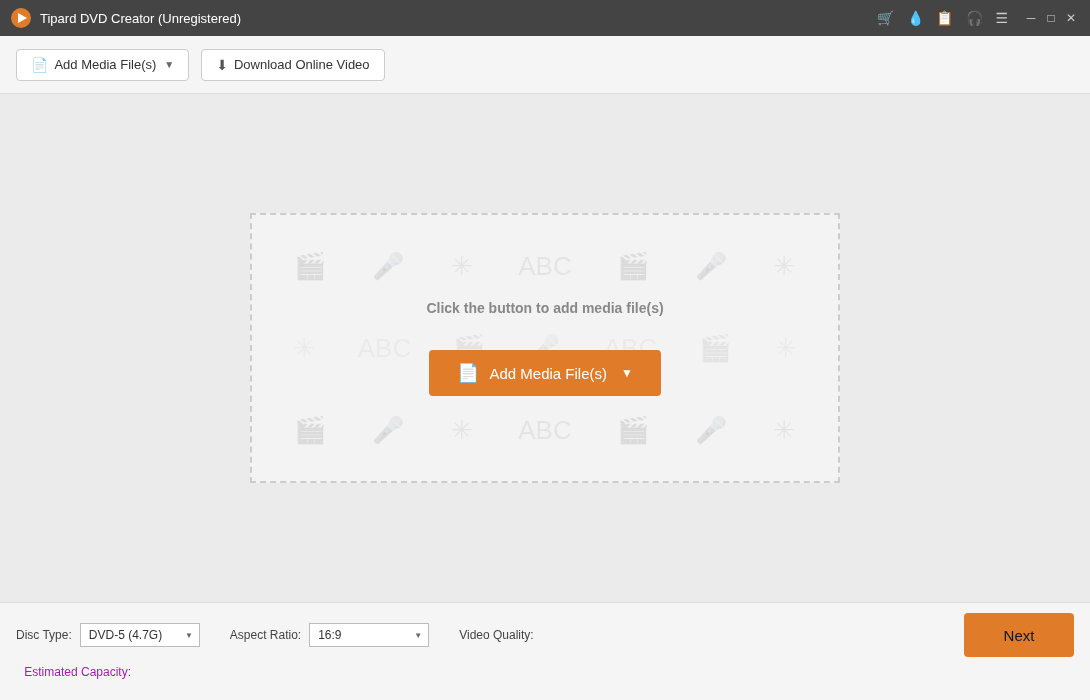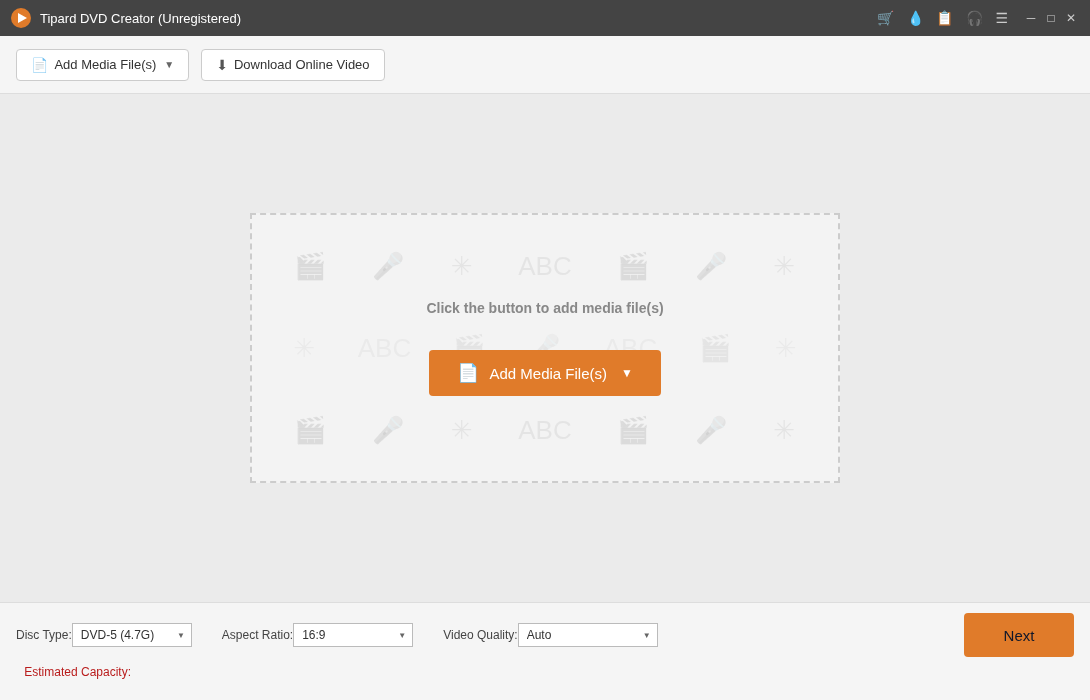--- a/index.html
+++ b/index.html
@@ -182,20 +182,21 @@
       flex-shrink: 0;
       padding: 10px 16px;
       display: flex;
       flex-direction: column;
       gap: 8px;
     }
 
     .control-group {
       display: flex;
       align-items: center;
+      gap: 8px;
     }
     .control-label {
       font-size: 12px;
       color: #444;
       white-space: nowrap;
     }
     .select-box {
       border: 1px solid #bbb;
       background: white;
       border-radius: 0;
@@ -222,21 +223,21 @@
     }
 
     
     .capacity-row {
       display: flex;
       align-items: center;
       gap: 8px;
     }
     .capacity-label {
       font-size: 12px;
-      color: #b91c1c;
+      color: #a21caf;
       white-space: nowrap;
       width: 115px;
       text-align: right;
     }
     .capacity-bar-container {
       flex: 1;
       max-width: 775px;
       border: 1px solid #bbb;
       background: white;
       height: 22px;
@@ -378,28 +379,20 @@
         <div class="select-wrapper">
           <select class="select-box">
             <option>16:9</option>
             <option>4:3</option>
           </select>
         </div>
       </div>
 
       <div class="control-group">
         <label class="control-label">Video Quality:</label>
-        <div class="select-wrapper">
-          <select class="select-box" style="min-width:140px;">
-            <option>Auto</option>
-            <option>High</option>
-            <option>Medium</option>
-            <option>Low</option>
-          </select>
-        </div>
       </div>
     </div>
 
     <button class="next-btn">Next</button>
   </div>
 
   <div class="capacity-row">
     <span class="capacity-label">Estimated Capacity:</span>
   </div>
 </div>

